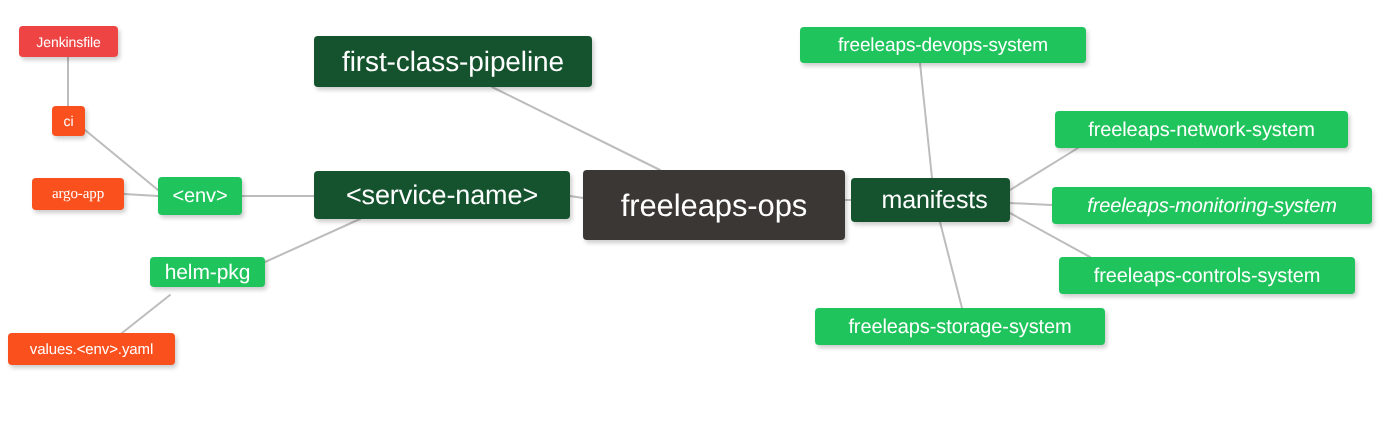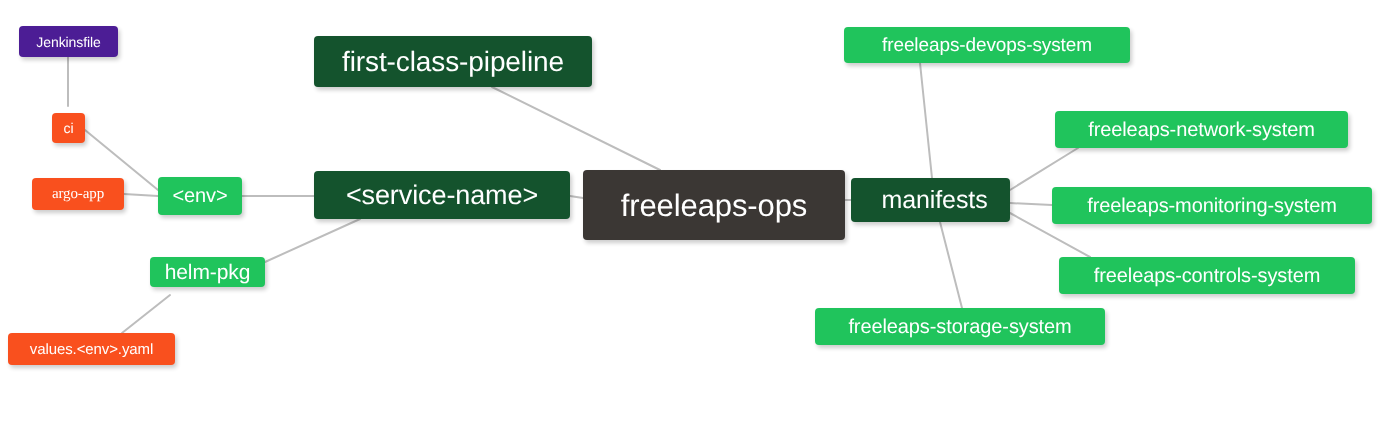--- a/index.html
+++ b/index.html
@@ -37,21 +37,21 @@
     white-space: nowrap;
     line-height: 1;
     letter-spacing: -0.1px;
     box-shadow: 2px 3px 4px rgba(0,0,0,0.20);
     text-rendering: geometricPrecision;
     -webkit-font-smoothing: antialiased;
   }
   .node.root      { background: #3b3734; }
   .node.blue      { background: #14532d; }
   .node.green     { background: #20c45c; }
-  .node.orange    { background: #4c1d95; }
+  .node.orange    { background: #ef4444; }
   .node.red       { background: #f9501e; }
 
   .lbl {
     display: block;
     pointer-events: none;
   }
 </style>
 </head>
 <body>
 
@@ -71,21 +71,21 @@
       <line x1="1010" y1="190" x2="1078" y2="148" stroke="#bdbdbd" stroke-width="2" stroke-linecap="round"></line>
       <line x1="1010" y1="203" x2="1052" y2="205" stroke="#bdbdbd" stroke-width="2" stroke-linecap="round"></line>
       <line x1="1010" y1="213" x2="1090" y2="257" stroke="#bdbdbd" stroke-width="2" stroke-linecap="round"></line>
       <line x1="940" y1="222" x2="962" y2="308" stroke="#bdbdbd" stroke-width="2" stroke-linecap="round"></line>
     </svg>
 
   <div id="node-layer">
       <div class="node orange" style="left: 19px; top: 26px; width: 99px; height: 31px; font-size: 14px;">
         <span class="lbl">Jenkinsfile</span>
       </div>
-      <div class="node red" style="left: 52px; top: 113px; width: 33px; height: 30px; font-size: 14px;">
+      <div class="node red" style="left: 52px; top: 106px; width: 33px; height: 30px; font-size: 14px;">
         <span class="lbl">ci</span>
       </div>
       <div class="node red" style="left: 32px; top: 178px; width: 92px; height: 32px; font-size: 15px; font-family: Liberation Serif, serif;">
         <span class="lbl">argo-app</span>
       </div>
       <div class="node green" style="left: 158px; top: 177px; width: 84px; height: 38px; font-size: 20px;">
         <span class="lbl">&lt;env&gt;</span>
       </div>
       <div class="node green" style="left: 150px; top: 257px; width: 115px; height: 30px; font-size: 21px;">
         <span class="lbl">helm-pkg</span>
@@ -98,27 +98,27 @@
       </div>
       <div class="node blue" style="left: 314px; top: 171px; width: 256px; height: 48px; font-size: 27px;">
         <span class="lbl">&lt;service-name&gt;</span>
       </div>
       <div class="node root" style="left: 583px; top: 170px; width: 262px; height: 70px; font-size: 31px;">
         <span class="lbl">freeleaps-ops</span>
       </div>
       <div class="node blue" style="left: 851px; top: 178px; width: 159px; height: 44px; font-size: 25px; padding-left: 8px;">
         <span class="lbl">manifests</span>
       </div>
-      <div class="node green" style="left: 800px; top: 27px; width: 286px; height: 36px; font-size: 19px; margin-left: 44px;">
+      <div class="node green" style="left: 800px; top: 27px; width: 286px; height: 36px; font-size: 19px;">
         <span class="lbl">freeleaps-devops-system</span>
       </div>
       <div class="node green" style="left: 1055px; top: 111px; width: 293px; height: 37px; font-size: 20px;">
         <span class="lbl">freeleaps-network-system</span>
       </div>
-      <div class="node green" style="left: 1052px; top: 187px; width: 320px; height: 37px; font-size: 20px;">
+      <div class="node green" style="left: 1052px; top: 187px; width: 320px; height: 37px; font-size: 20px; font-style: italic;">
         <span class="lbl">freeleaps-monitoring-system</span>
       </div>
       <div class="node green" style="left: 1059px; top: 257px; width: 296px; height: 37px; font-size: 20px;">
         <span class="lbl">freeleaps-controls-system</span>
       </div>
       <div class="node green" style="left: 815px; top: 308px; width: 290px; height: 37px; font-size: 20px;">
         <span class="lbl">freeleaps-storage-system</span>
       </div>
     </div>
 

